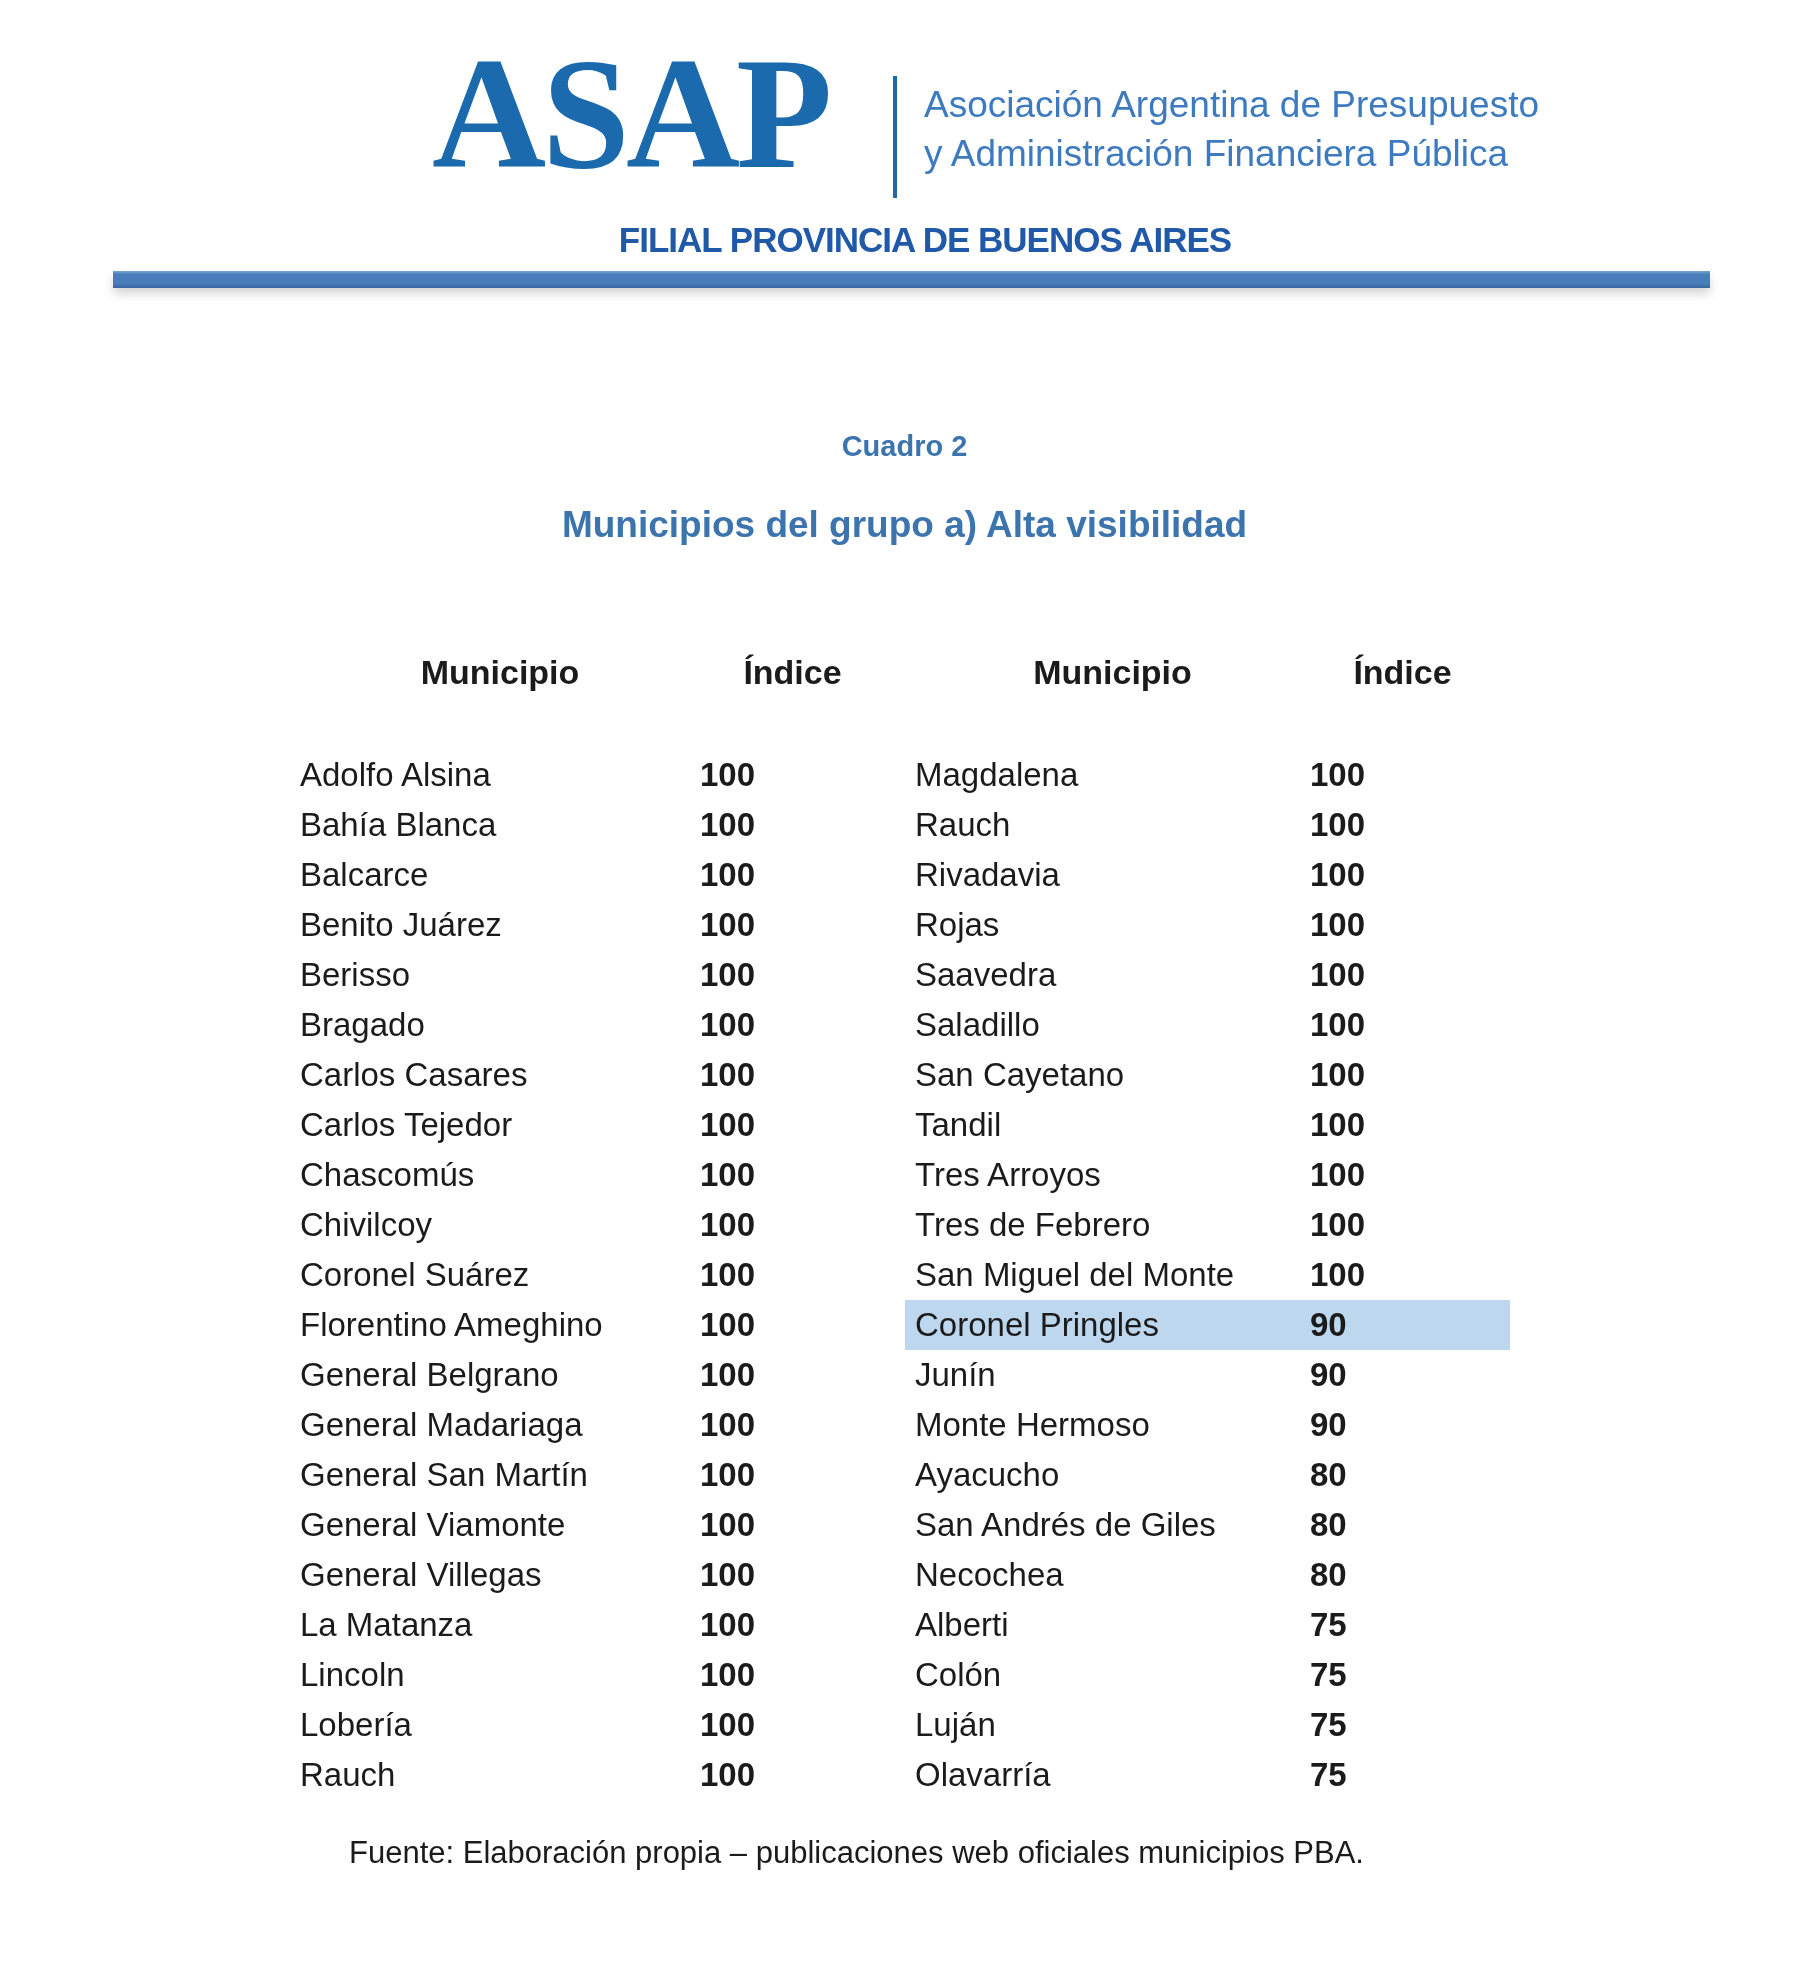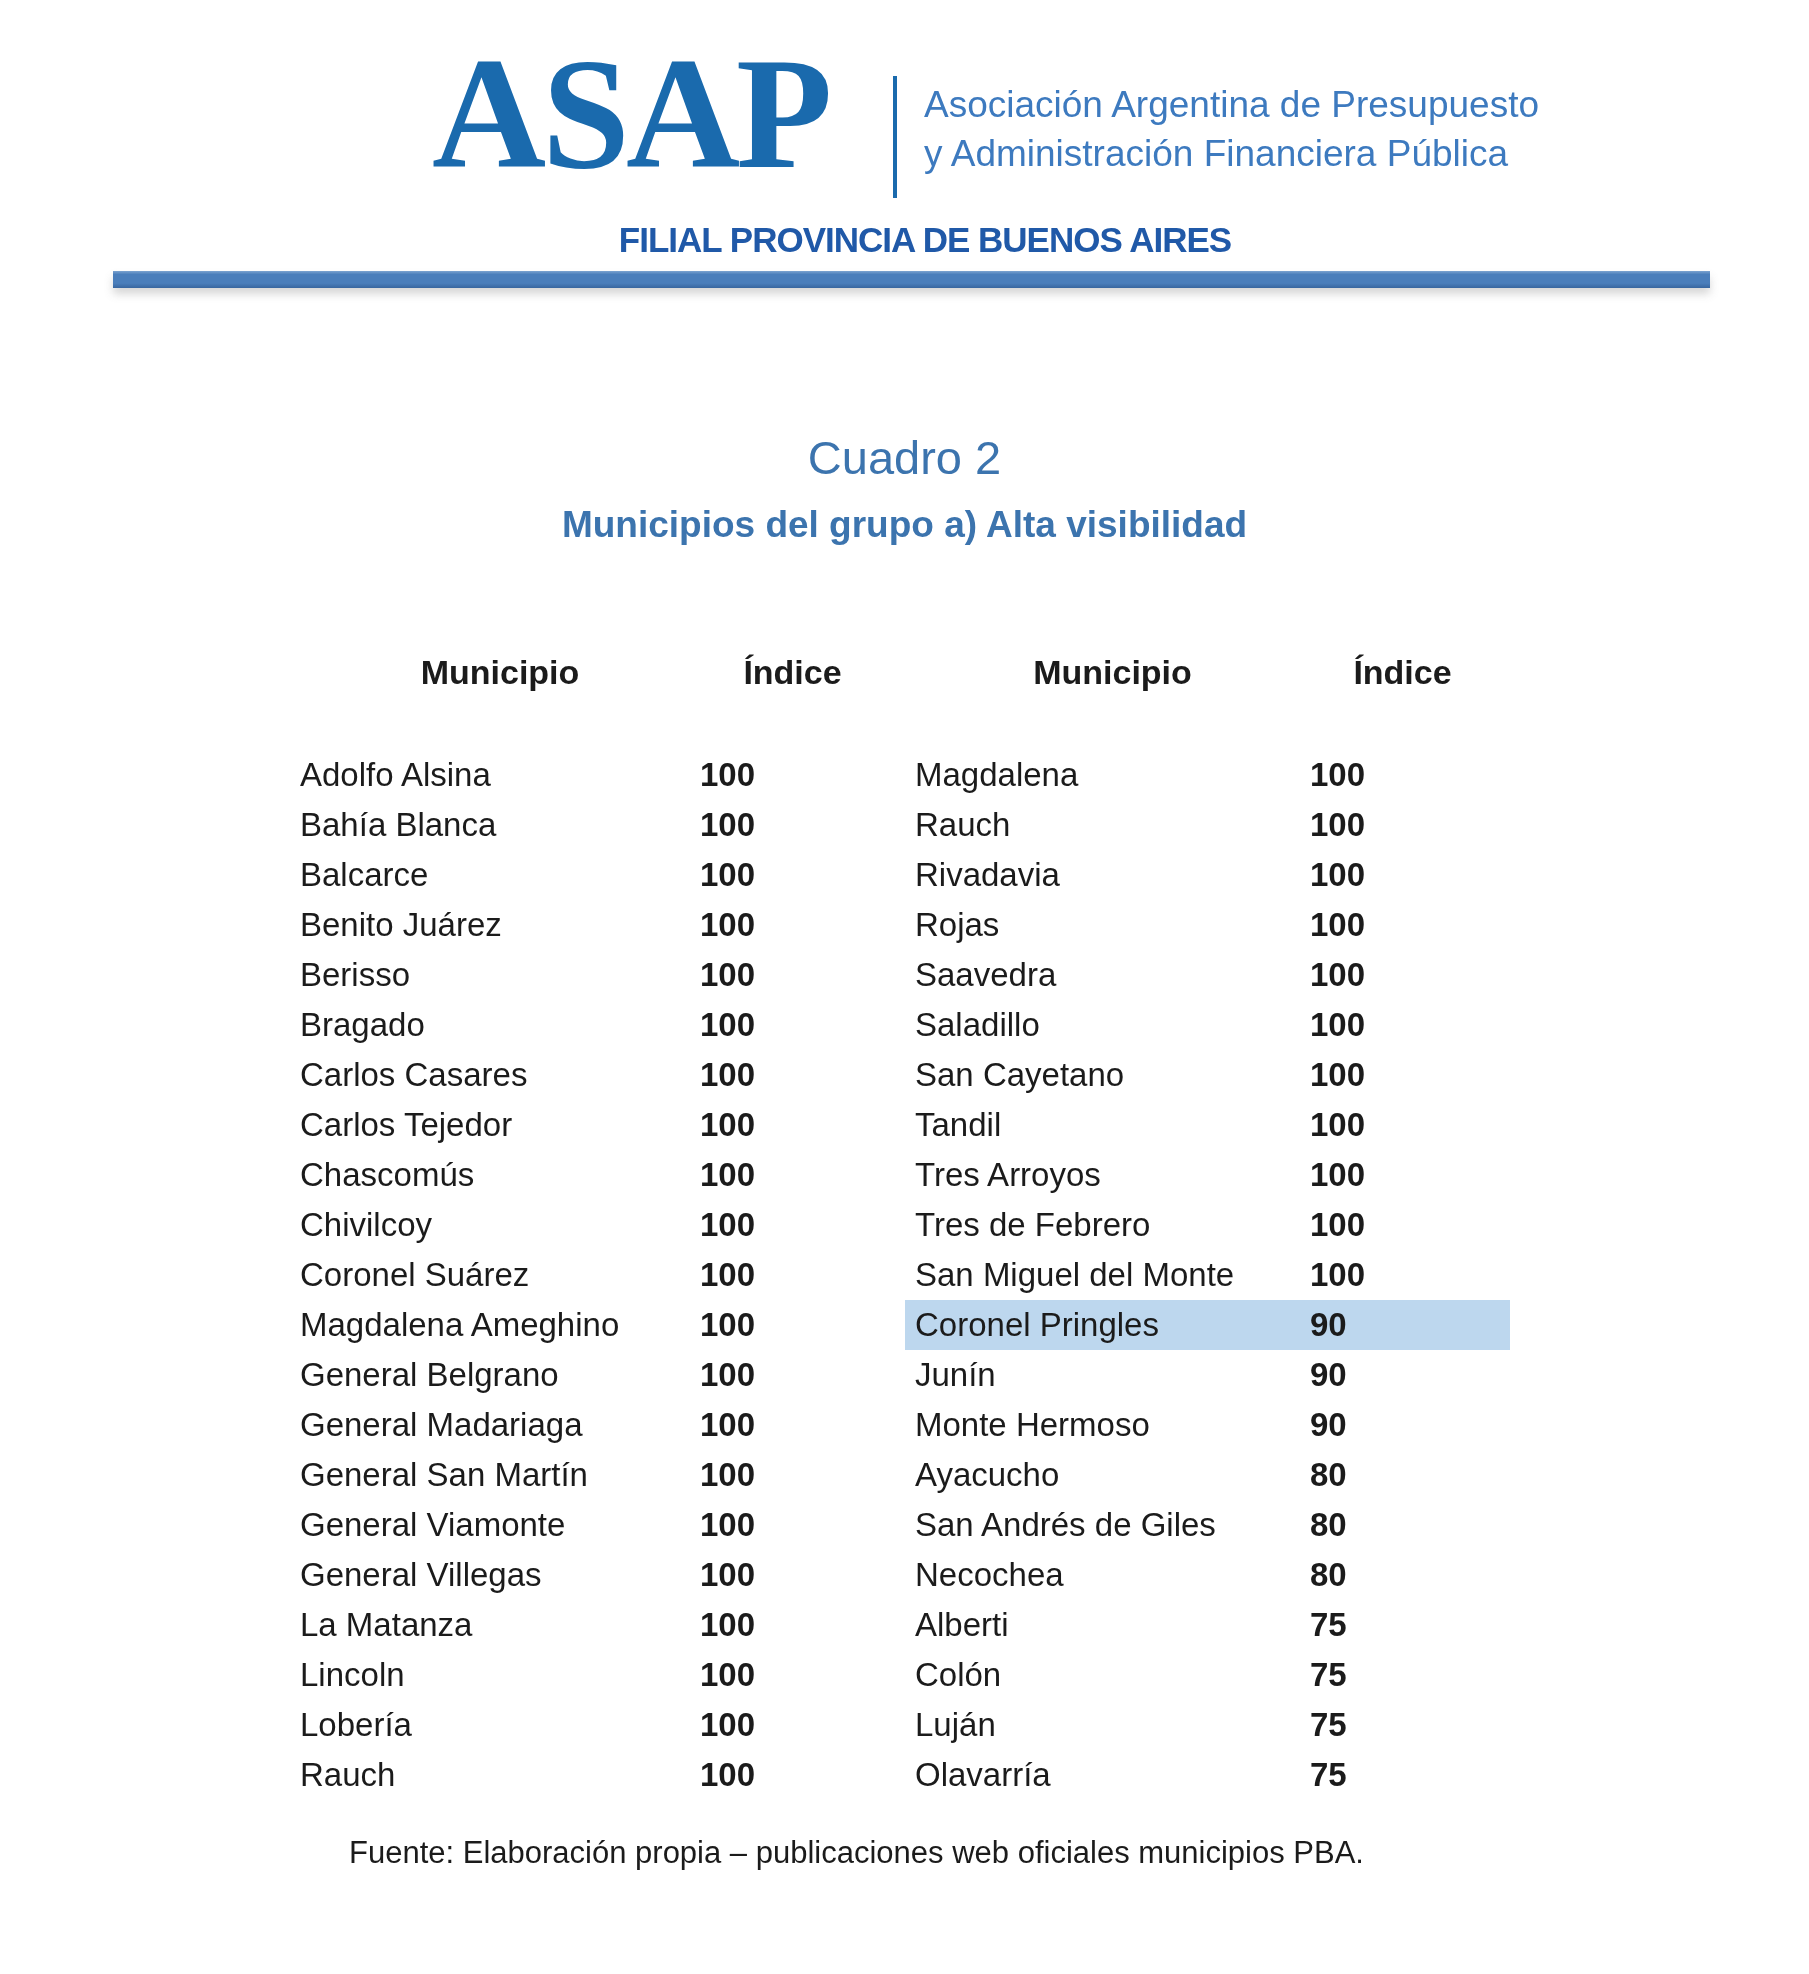--- a/index.html
+++ b/index.html
@@ -67,22 +67,22 @@
     background:linear-gradient(to bottom,#7ba3d0 0%,var(--bar-blue) 20%,var(--bar-blue) 72%,#38669f 100%);
     box-shadow:0 6px 9px rgba(110,110,110,0.28);
   }
 
   
   .doc-title{
     position:absolute;
     left:0; top:430px;
     width:1809px;
     text-align:center;
-    font-size:47px;
-    font-weight:normal;
+    font-size:29px;
+    font-weight:bold;
     color:var(--title-blue);
   }
   .doc-subtitle{
     position:absolute;
     left:0; top:504px;
     width:1809px;
     text-align:center;
     font-size:37px;
     font-weight:bold;
     color:var(--title-blue);
@@ -250,21 +250,21 @@
         <div class="t-row">
           <span class="c-name">Coronel Suárez</span>
           <span class="c-idx">100</span>
           <span class="c-gap"></span>
           <span class="c-pair">
             <span class="c-name">San Miguel del Monte</span>
             <span class="c-idx">100</span>
           </span>
         </div>
         <div class="t-row">
-          <span class="c-name">Magdalena Ameghino</span>
+          <span class="c-name">Florentino Ameghino</span>
           <span class="c-idx">100</span>
           <span class="c-gap"></span>
           <span class="c-pair hl">
             <span class="c-name">Coronel Pringles</span>
             <span class="c-idx">90</span>
           </span>
         </div>
         <div class="t-row">
           <span class="c-name">General Belgrano</span>
           <span class="c-idx">100</span>

